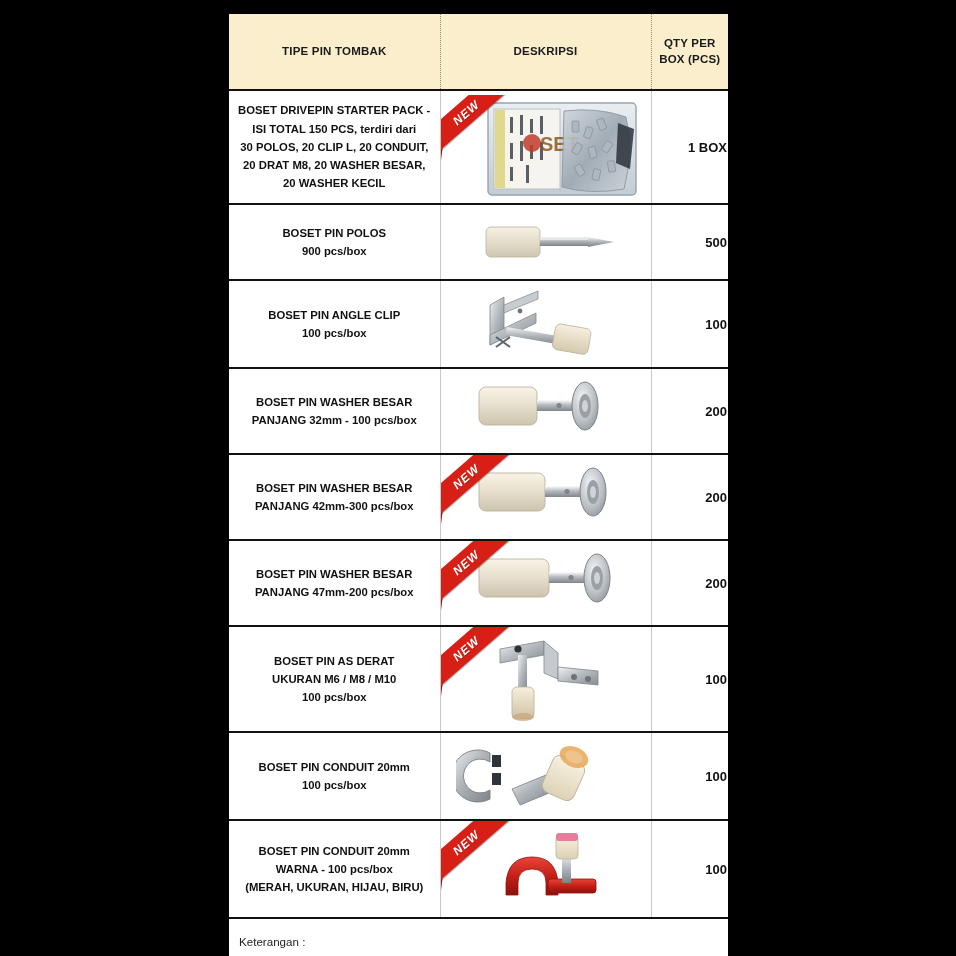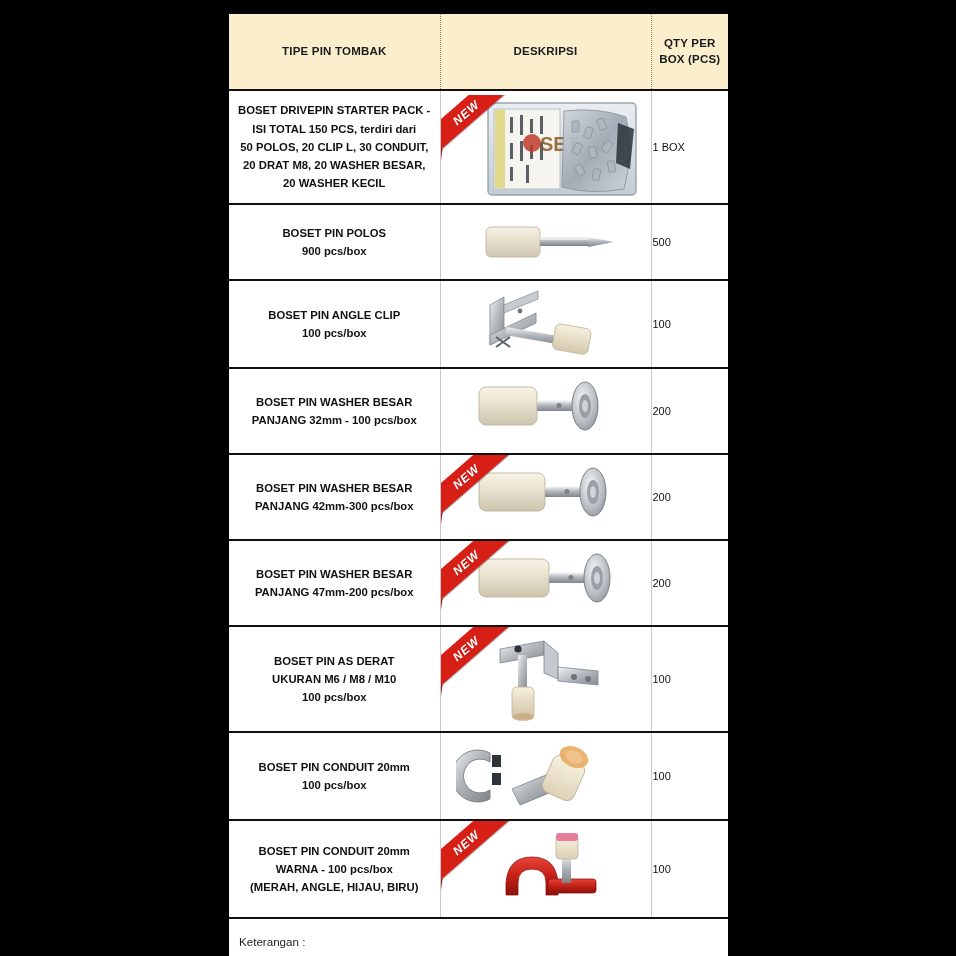--- a/index.html
+++ b/index.html
@@ -76,24 +76,24 @@
 
   td.tipe {
     text-align: center;
     font-size: 11.3px;
     font-weight: bold;
     color: #111;
     line-height: 1.62;
     padding: 4px 8px;
   }
   td.qty {
-    text-align: left;
-    font-size: 11px;
+    text-align: right;
+    font-size: 13px;
     color: #111;
-    font-weight: normal;
+    font-weight: bold;
   }
   td.desk {
     position: relative;
     padding: 0;
     overflow: hidden;
   }
 
   .imgwrap {
     position: relative;
     width: 100%;
@@ -175,21 +175,21 @@
             <span>QTY PER</span><br>
             <span>BOX  (PCS)</span>
           </th>
         </tr>
       </thead>
       <tbody id="tbody">
           <tr style="height: 114px;">
             <td class="tipe">
               <div>BOSET DRIVEPIN STARTER PACK -</div>
               <div>ISI TOTAL 150 PCS, terdiri dari</div>
-              <div>50 POLOS, 20 CLIP L, 30 CONDUIT,</div>
+              <div>30 POLOS, 20 CLIP L, 20 CONDUIT,</div>
               <div>20 DRAT M8, 20 WASHER BESAR,</div>
               <div>20 WASHER KECIL</div>
             </td>
             <td class="desk">
               <div class="imgwrap">
                 <div class="ribbon tight">NEW</div>
     <svg width="196" height="104" viewBox="0 0 196 104">
       <defs>
         <linearGradient id="plx" x1="0" y1="0" x2="0" y2="1">
           <stop offset="0" stop-color="#e9eef2"></stop>
@@ -469,21 +469,21 @@
       <ellipse cx="118" cy="24" rx="9" ry="6" fill="#f0c38c" transform="rotate(24 118 24)"></ellipse>
     </svg>
               </div>
             </td>
             <td class="qty">100</td>
           </tr>
           <tr style="height: 86px;">
             <td class="tipe">
               <div>BOSET PIN CONDUIT 20mm</div>
               <div>WARNA - 100 pcs/box</div>
-              <div>(MERAH, ANGLE, HIJAU, BIRU)</div>
+              <div>(MERAH, UKURAN, HIJAU, BIRU)</div>
             </td>
             <td class="desk">
               <div class="imgwrap">
                 <div class="ribbon">NEW</div>
     <svg width="180" height="96" viewBox="0 0 180 96">
       <defs>
                     <linearGradient id="redg" x1="0" y1="0" x2="0" y2="1">
         <stop offset="0" stop-color="#e8443a"></stop>
                       <stop offset=".5" stop-color="#c51f16"></stop>
                       <stop offset="1" stop-color="#8d120c"></stop>

